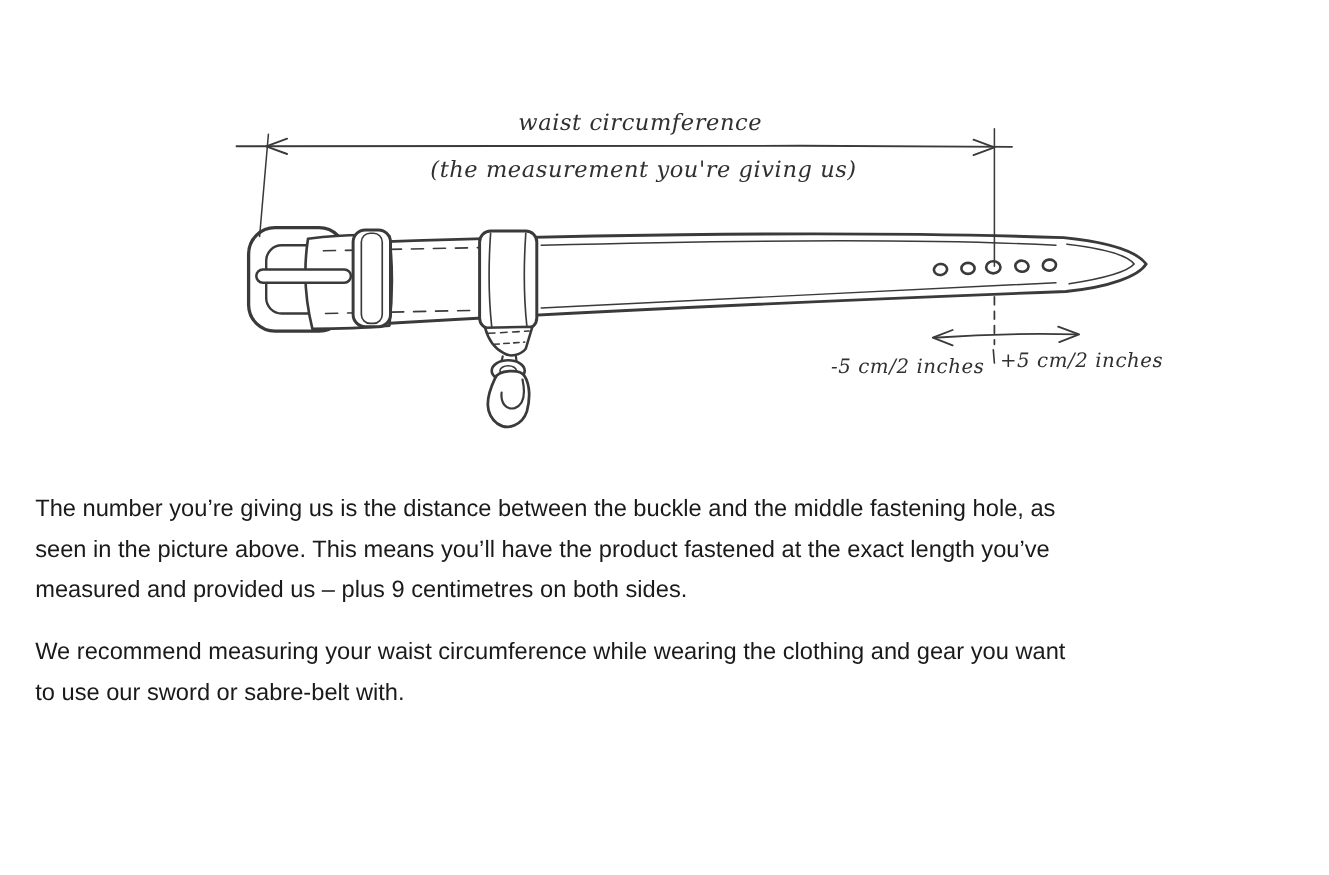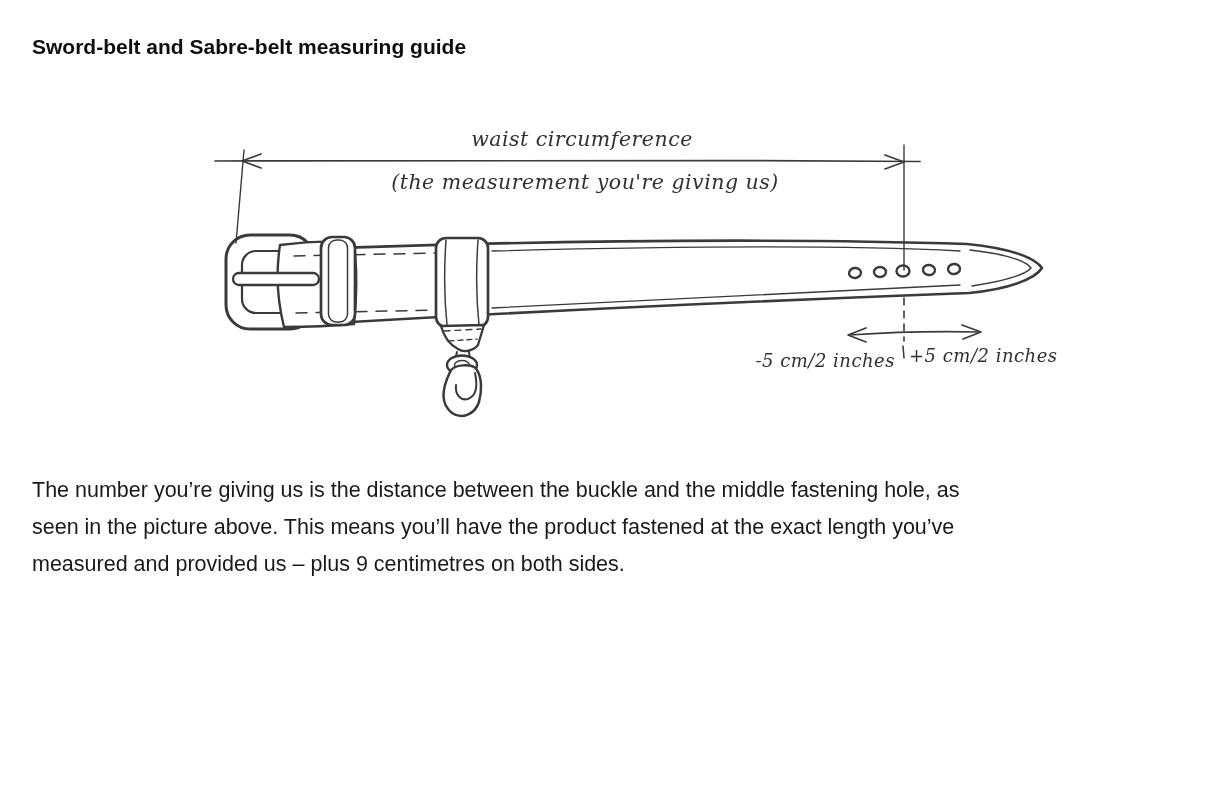--- a/index.html
+++ b/index.html
@@ -27,21 +27,20 @@
     fill: #303030;
     letter-spacing: 0.5px;
     stroke: none;
   }
 </style>
 </head>
 <body>
 
 <div class="page">
 
-  <h1 class="title">Sword-belt and Sabre-belt measuring guide</h1>
 
 
   <div class="figure">
     <svg width="1208" height="340" viewBox="0 205 1208 340" fill="none" stroke-linecap="round" stroke-linejoin="round">
 
       <g class="sketch">
 
         <g>
           <path d="M254,351 C450,343 720,338 935,345 C974,349 1001,357 1010,369 C1003,380 977,390 937,394 C700,403 430,416 254,427 Z" fill="#ffffff" stroke-width="2.6"></path>
           <path d="M938,351 C972,355 993,361 999,369 C993,376 972,382 940,387" stroke-width="1.5"></path>
@@ -117,14 +116,16 @@
         <text class="hand" x="863" y="468" font-size="18" text-anchor="end">-5 cm/2 inches</text>
         <text class="hand" x="877" y="463" font-size="18" text-anchor="start">+5 cm/2 inches</text>
       </g>
     </svg>
   </div>
 
   <p class="para">The number you’re giving us is the distance between the buckle and the middle fastening hole, as
 seen in the picture above. This means you’ll have the product fastened at the exact length you’ve
 measured and provided us – plus 9 centimetres on both sides.</p>
 
+  <p class="para">We recommend measuring your waist circumference while wearing the clothing and gear you want
+to use our sword or sabre-belt with.</p>
 
 </div>
 
 </body></html>

